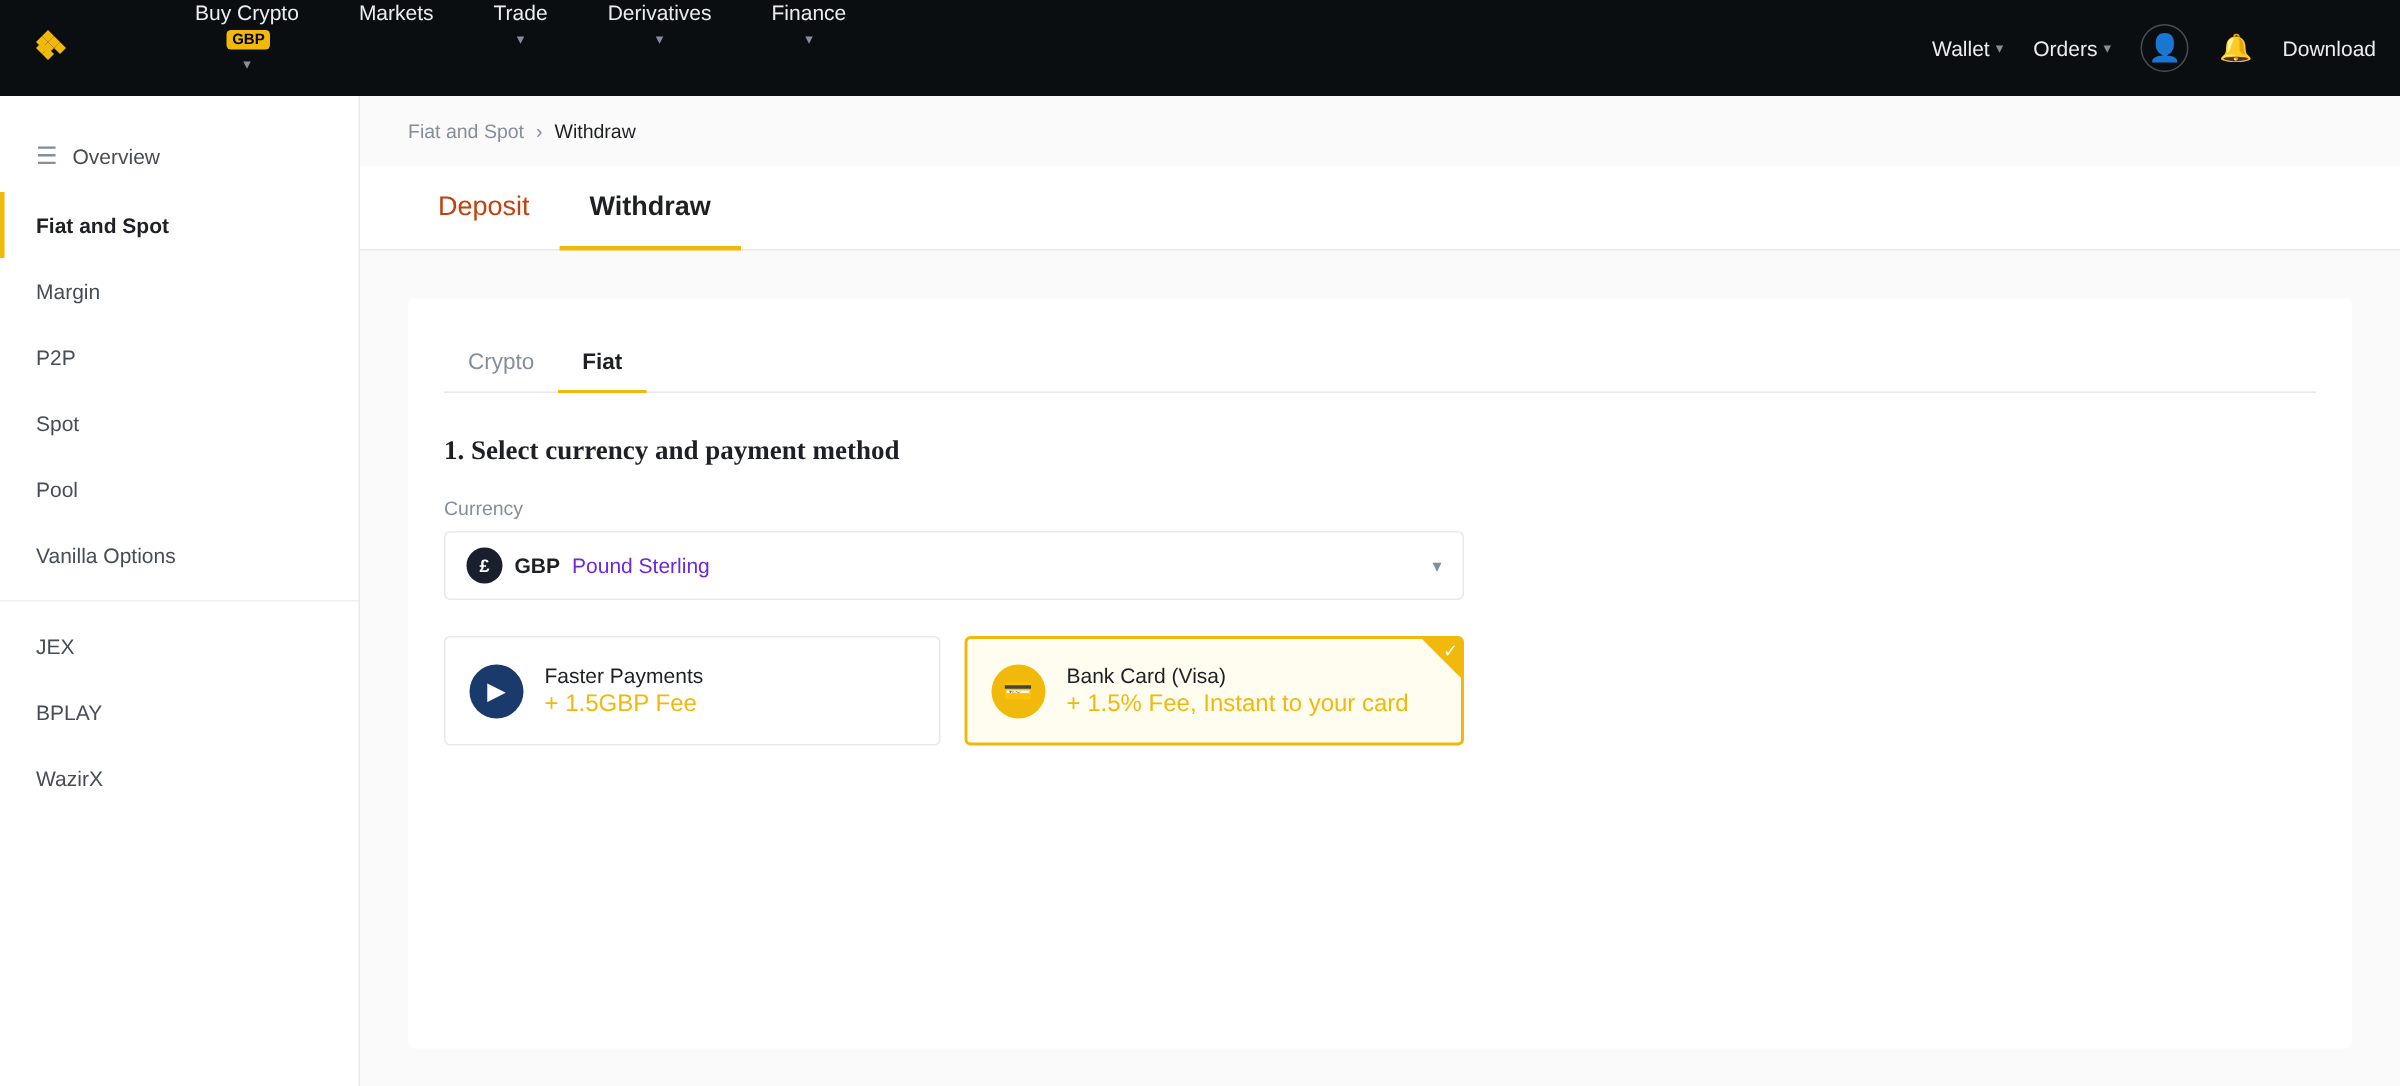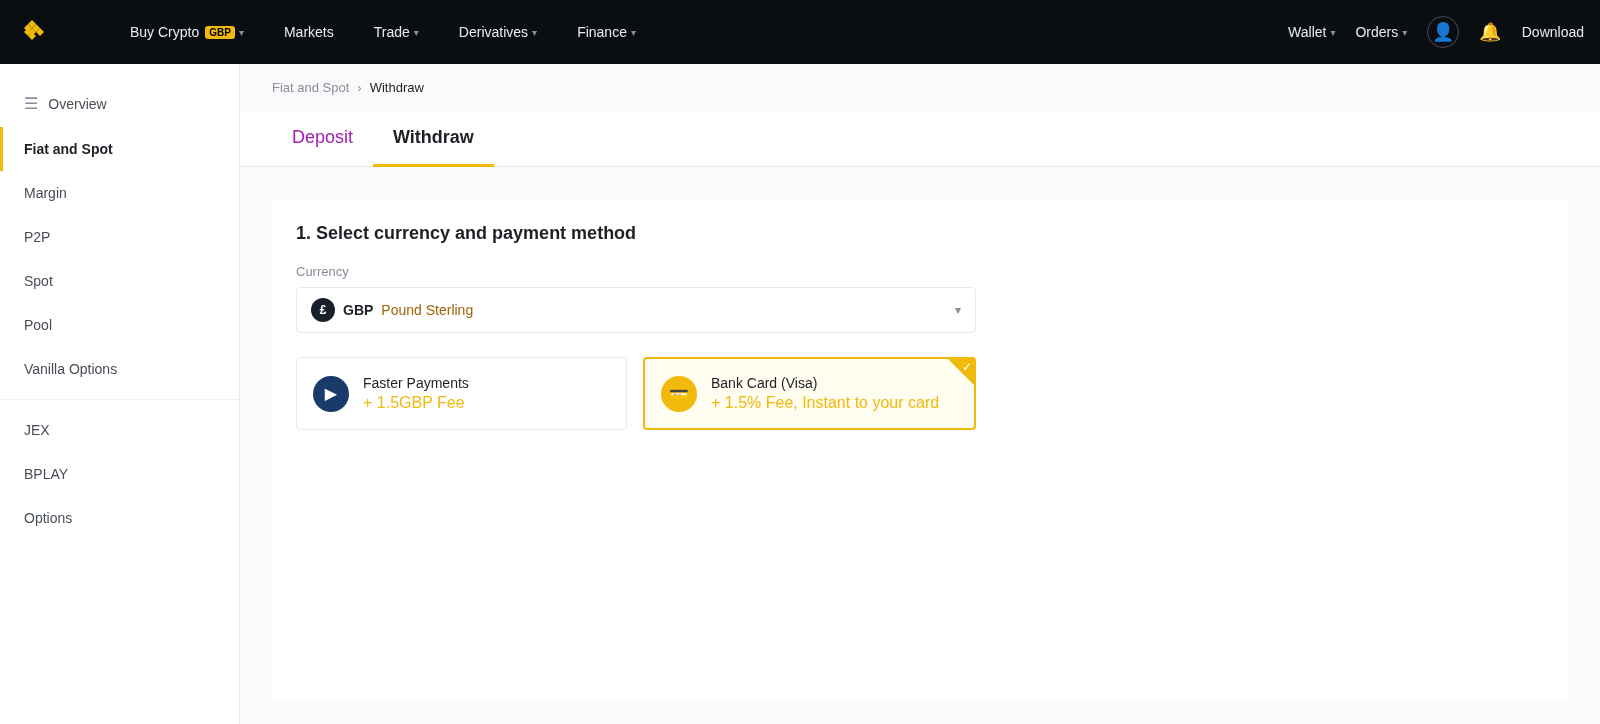--- a/index.html
+++ b/index.html
@@ -30,20 +30,21 @@
     .nav-link {
       color: #eaecef;
       font-size: 14px;
       text-decoration: none;
       display: flex;
       align-items: center;
       gap: 4px;
       padding: 0 8px;
       height: 64px;
       cursor: pointer;
+      flex-direction: column;
     }
     .badge-gbp {
       background: #f0b90b;
       color: #000;
       font-size: 10px;
       font-weight: 700;
       border-radius: 3px;
       padding: 1px 4px;
       margin-left: 2px;
     }
@@ -141,21 +142,21 @@
     .tabs-bar {
       display: flex;
       gap: 0;
       padding: 0 32px;
       border-bottom: 1px solid #e8e8e8;
       background: #fff;
     }
     .tab-item {
       padding: 16px 20px;
       font-size: 18px;
-      color: #a21caf;
+      color: #c2410c;
       cursor: pointer;
       border-bottom: 3px solid transparent;
       margin-bottom: -1px;
     }
     .tab-item.active {
       color: #1e2026;
       font-weight: 700;
       border-bottom: 3px solid #f0b90b;
     }
 
@@ -195,20 +196,21 @@
       font-weight: 600;
       border-bottom: 2px solid #f0b90b;
     }
 
     
     .section-title {
       font-size: 18px;
       font-weight: 700;
       color: #1e2026;
       margin-bottom: 20px;
+      font-family: Liberation Serif, serif;
     }
 
     
     .field-label {
       font-size: 13px;
       color: #848e9c;
       margin-bottom: 8px;
     }
 
     
@@ -236,21 +238,21 @@
       font-weight: 700;
       margin-right: 8px;
       flex-shrink: 0;
     }
     .currency-code {
       font-weight: 600;
       font-size: 14px;
       margin-right: 8px;
     }
     .currency-name {
-      color: #a16207;
+      color: #6d28d9;
       font-size: 14px;
       flex: 1;
     }
     .select-chevron { color: #848e9c; font-size: 12px; }
 
     
     .recommended-row {
       display: flex;
       align-items: center;
       gap: 10px;
@@ -442,21 +444,21 @@
       <span>Vanilla Options</span>
     </div>
     <div class="sidebar-divider"></div>
     <div class="sidebar-item">
       <span>JEX</span>
     </div>
     <div class="sidebar-item">
       <span>BPLAY</span>
     </div>
     <div class="sidebar-item">
-      <span>Options</span>
+      <span>WazirX</span>
     </div>
   </aside>
 
   <main class="main-content">
 
     <div class="breadcrumb">
       <span>Fiat and Spot</span>
       <span class="breadcrumb-sep">›</span>
       <span class="breadcrumb-current">Withdraw</span>
     </div>
@@ -467,20 +469,28 @@
       </div>
       <div class="tab-item active">
         <span>Withdraw</span>
       </div>
     </div>
 
     <div class="content-area">
 
       <div class="withdraw-panel">
 
+        <div class="sub-tabs">
+          <div class="sub-tab">
+            <span>Crypto</span>
+          </div>
+          <div class="sub-tab active">
+            <span>Fiat</span>
+          </div>
+        </div>
 
         <div class="section-title">1. Select currency and payment method</div>
 
         <div class="field-label">Currency</div>
 
         <div class="currency-select">
           <div class="currency-badge">
             <span>£</span>
           </div>
           <span class="currency-code">GBP</span>

